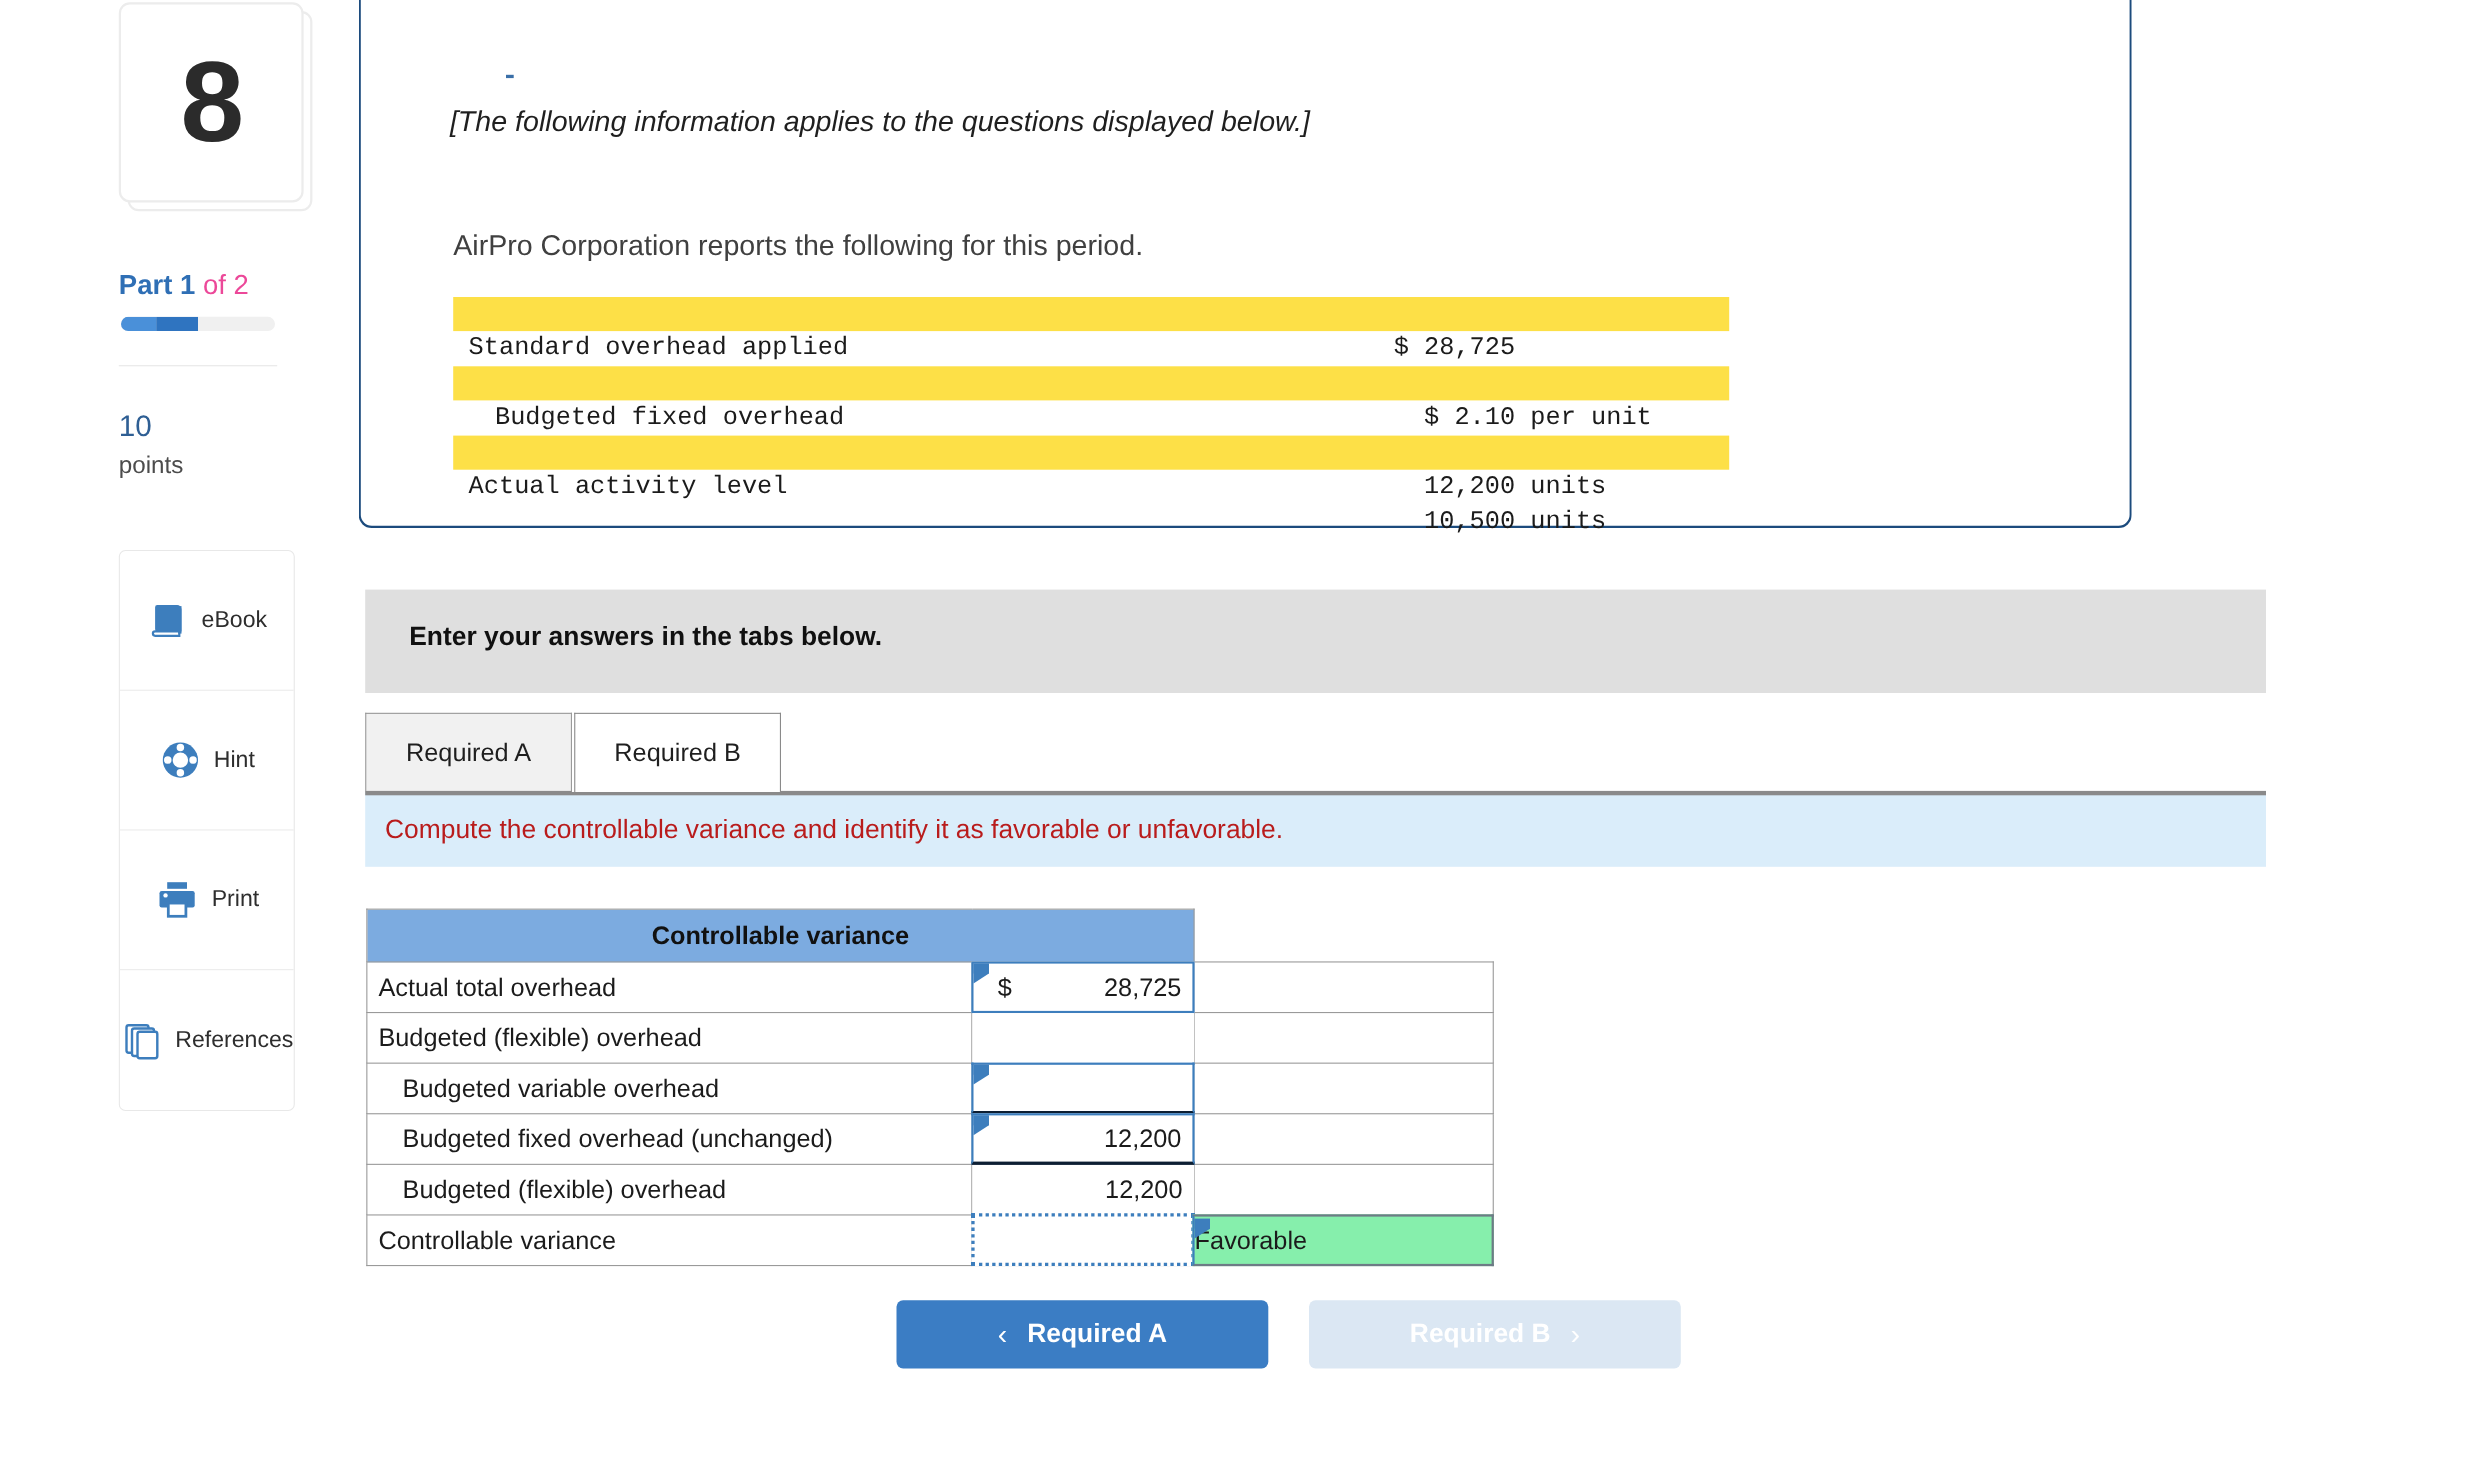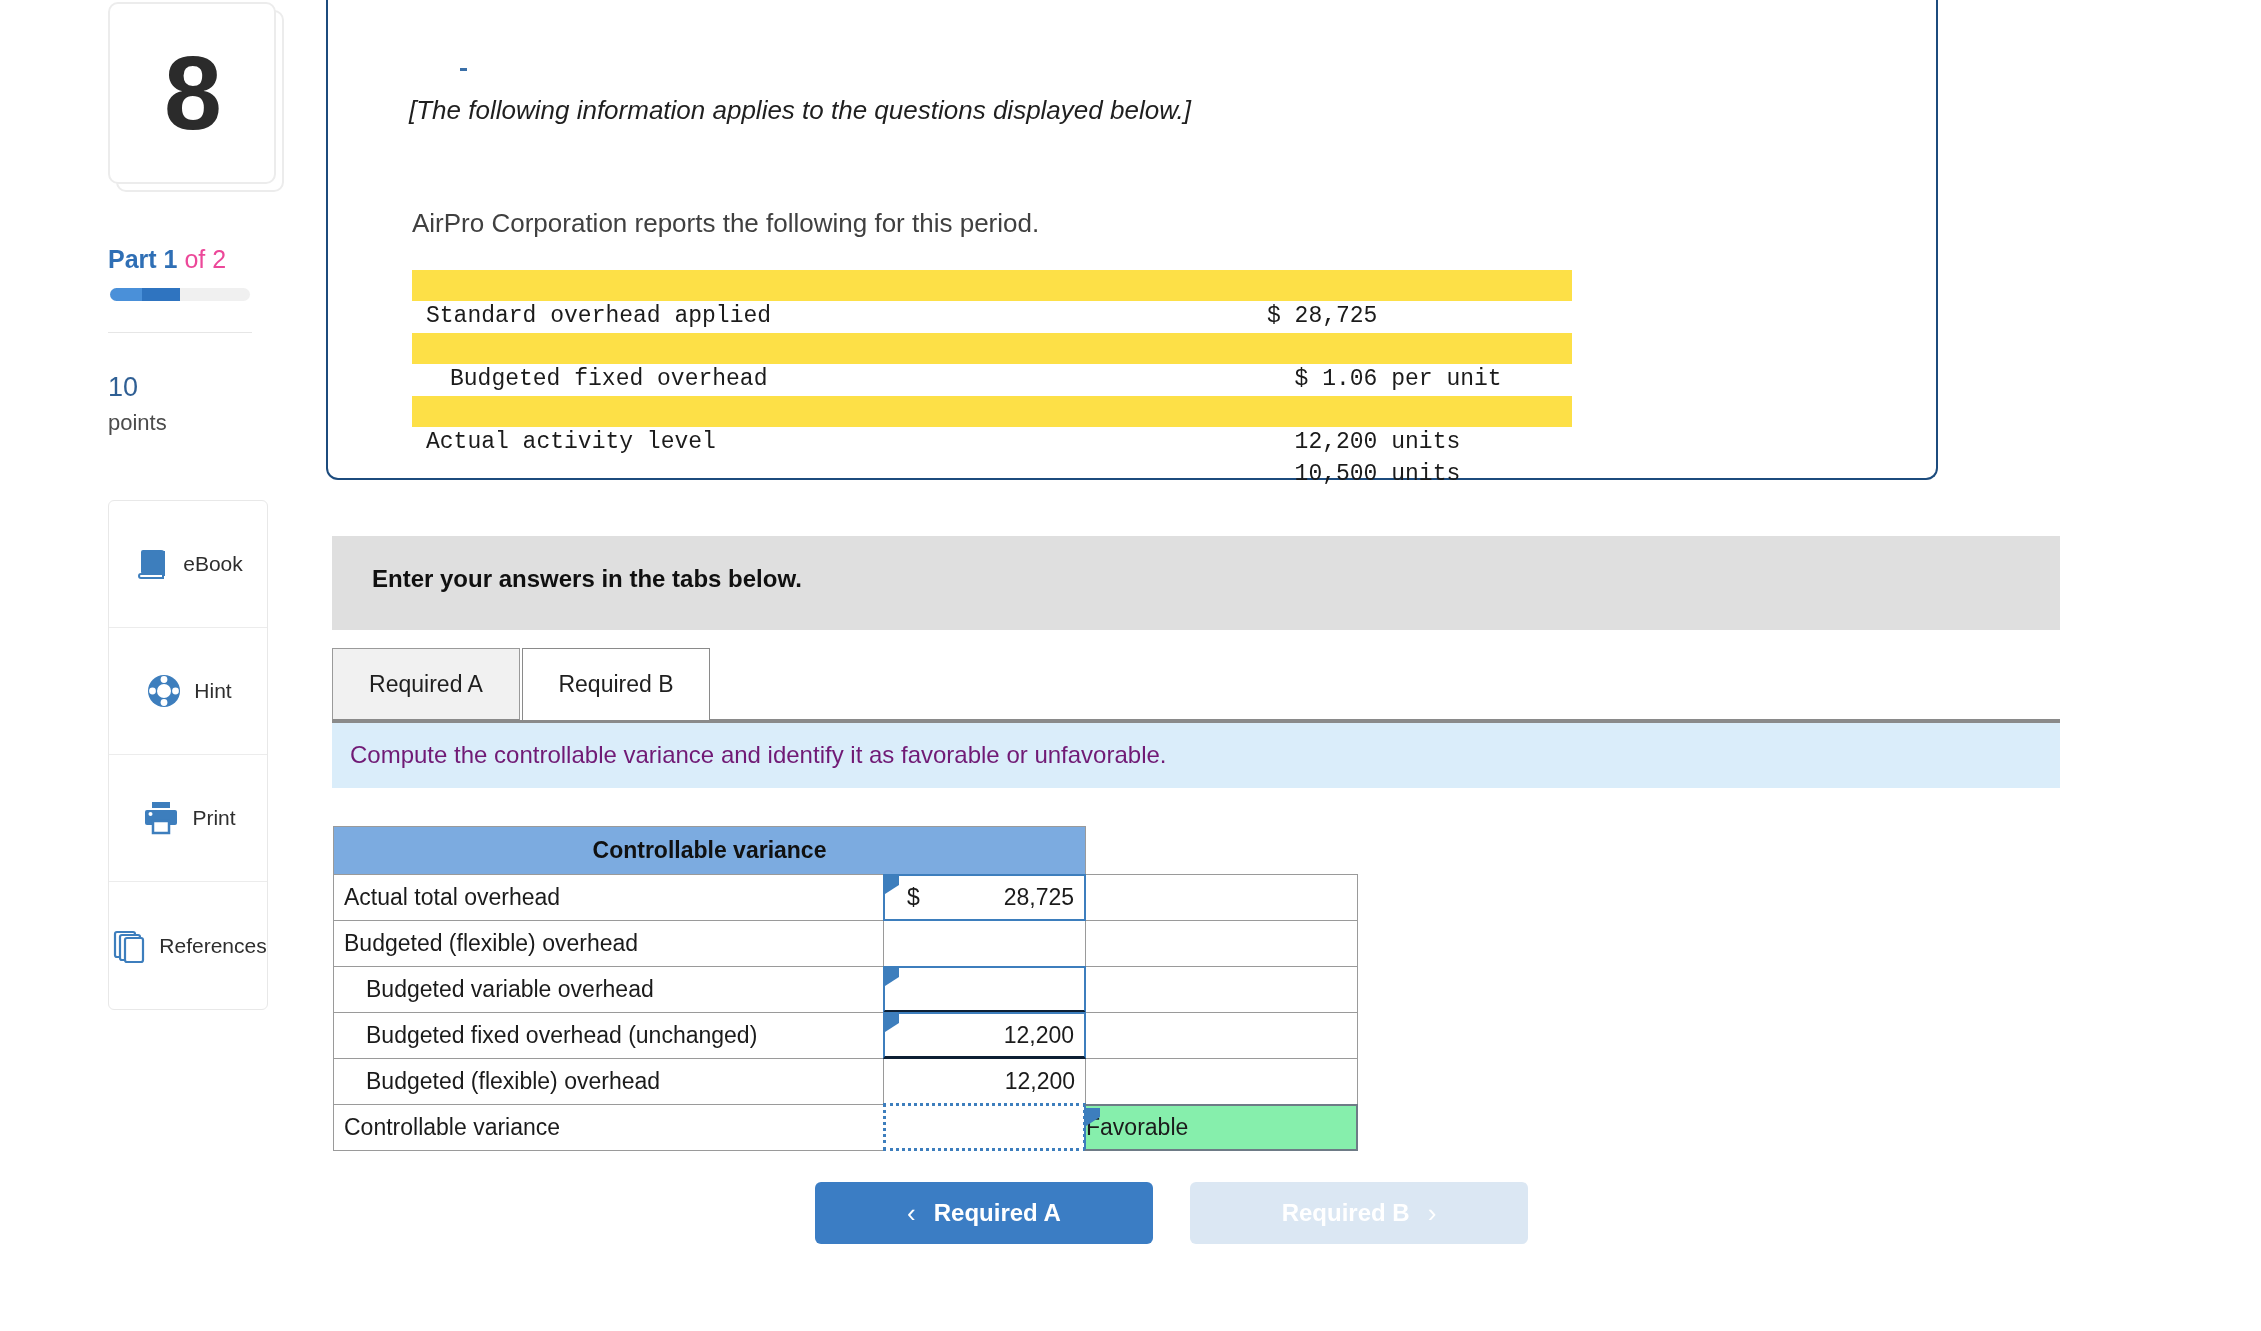--- a/index.html
+++ b/index.html
@@ -110,21 +110,21 @@
   .tabstrip-rule {
     position:absolute; left:378px; top:71px; width:1350px; height:1px; background:#8a8a8a;
   }
 
   
   #blue-prompt {
     position:absolute; left:332px; top:720px; width:1728px; height:68px;
     background:#daedfa; border-top:3px solid #8a8a8a;
   }
   #blue-prompt .bp-text {
-    position:absolute; left:18px; top:18px; font-size:24px; color:#701a75; white-space:nowrap;
+    position:absolute; left:18px; top:18px; font-size:24px; color:#b91c1c; white-space:nowrap;
   }
 
   
   #answer {
     position:absolute; left:333px; top:826px; width:1024px;
     border-collapse:collapse; table-layout:fixed;
     font-size:23px; color:#1b1b1b; background:#fff;
   }
   #answer col.c1 { width:550px; }
   #answer col.c2 { width:202px; }
@@ -275,21 +275,21 @@
     <div class="drow">
       <span class="dlabel">Actual total overhead</span>
       <span class="dval">$ 28,725</span>
     </div>
     <div class="drow alt">
       <span class="dlabel">Standard overhead applied</span>
       <span class="dval">$ 32,550</span>
     </div>
     <div class="drow">
       <span class="dlabel" style="left:38px">Budgeted (flexible) variable overhead rate</span>
-      <span class="dval">  $ 1.06 per unit</span>
+      <span class="dval">  $ 2.10 per unit</span>
     </div>
     <div class="drow alt">
       <span class="dlabel" style="left:38px">Budgeted fixed overhead</span>
       <span class="dval">$ 12,200</span>
     </div>
     <div class="drow">
       <span class="dlabel">Predicted activity level</span>
       <span class="dval">  12,200 units</span>
     </div>
     <div class="drow alt">

